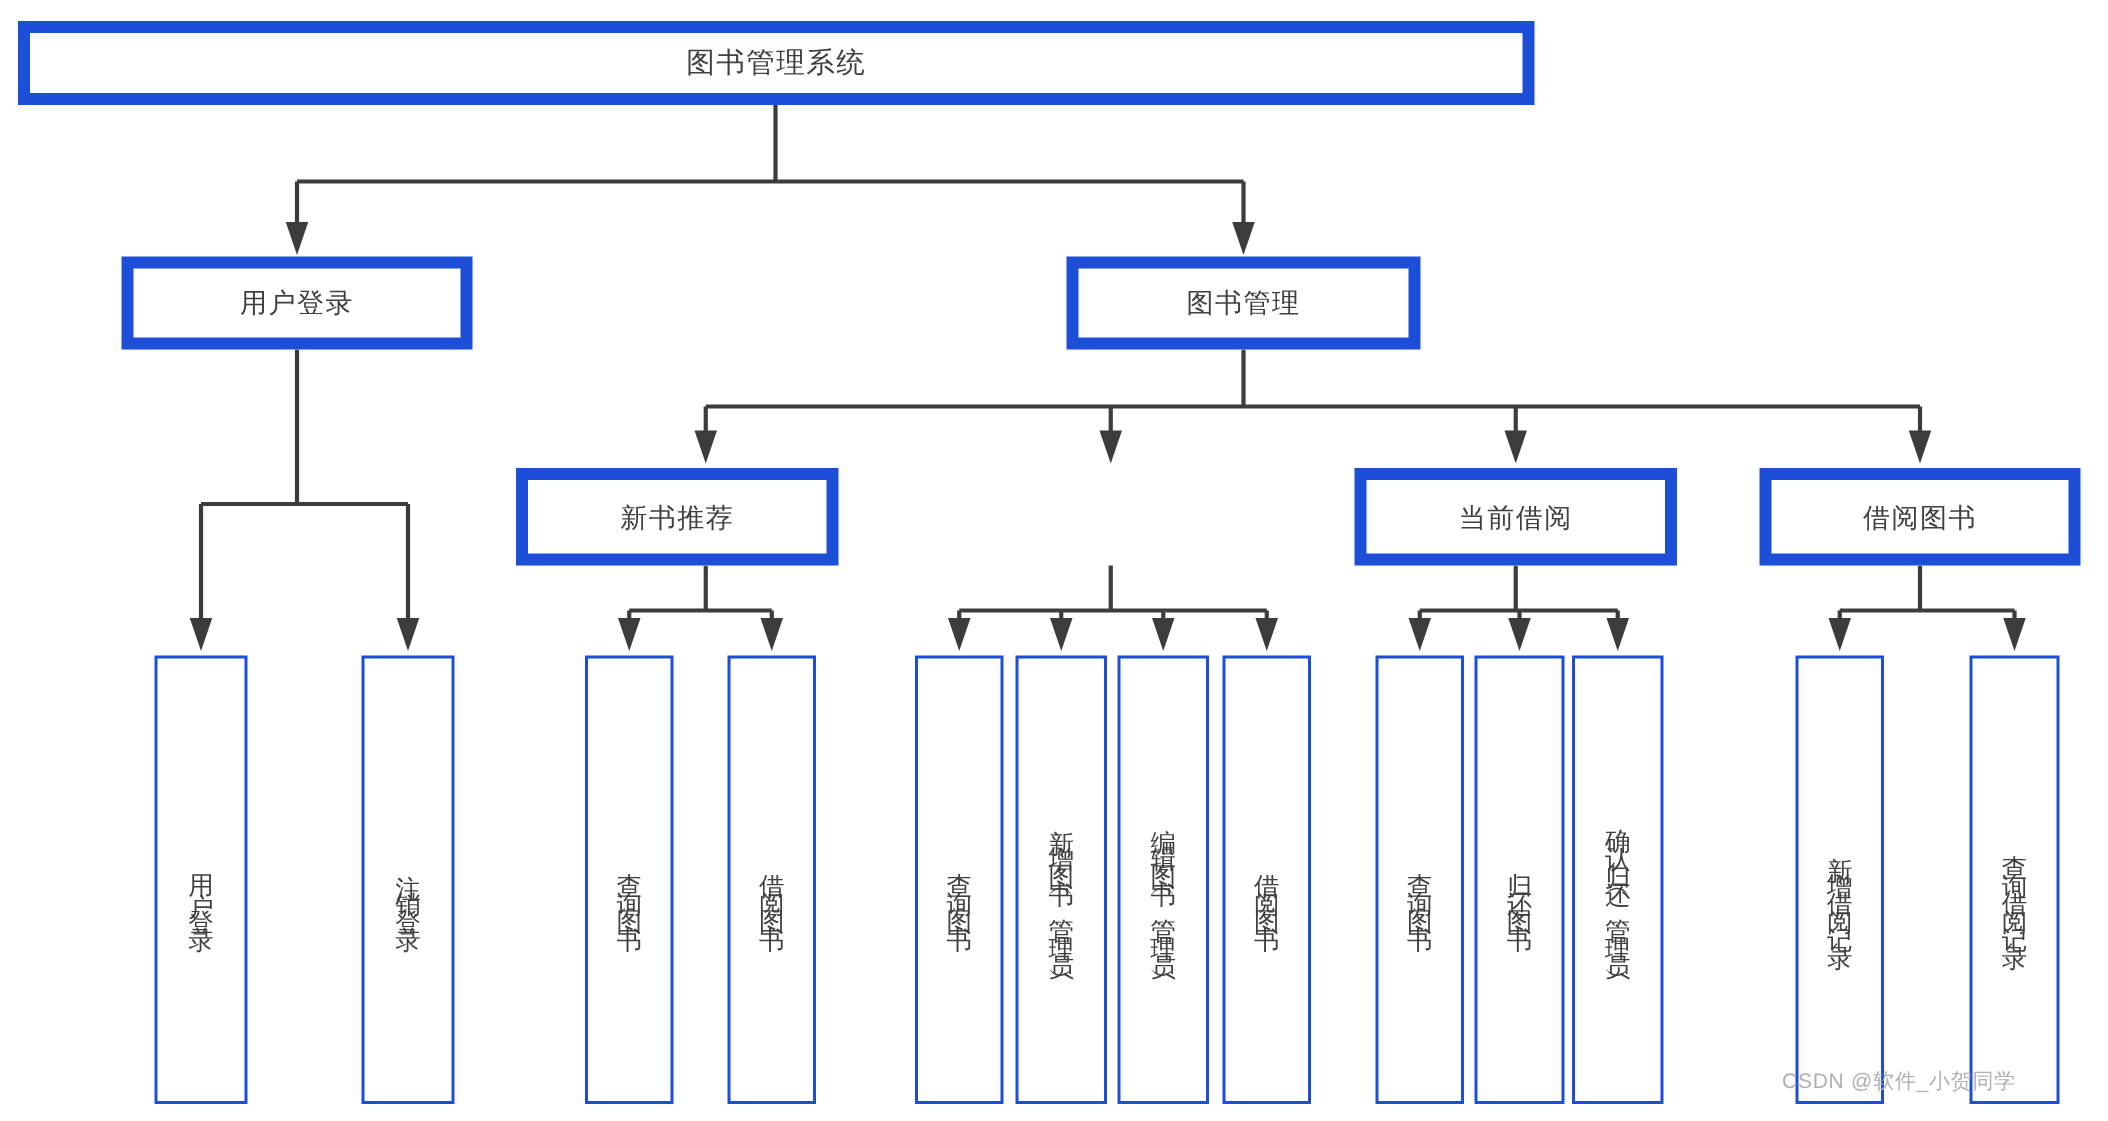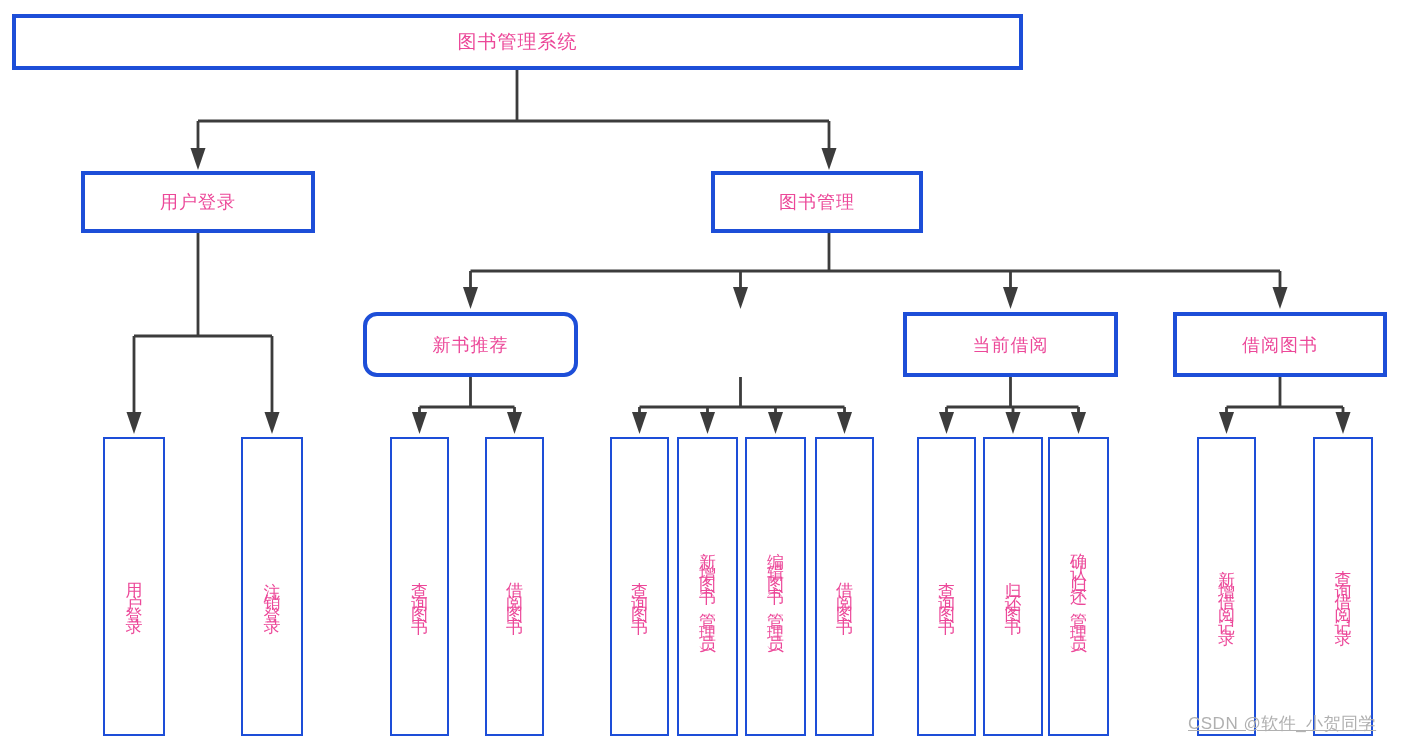--- a/index.html
+++ b/index.html
@@ -14,25 +14,25 @@
   .connectors {
     position: absolute;
     left: 0; top: 0;
     width: 1405px; height: 747px;
     z-index: 1;
   }
   .box {
     position: absolute;
     box-sizing: border-box;
     background: #ffffff;
-    border: 4px solid #1d4ed8;
+    border: 8px solid #1d4ed8;
     display: flex;
     align-items: center;
     justify-content: center;
-    color: #ec4899;
+    color: #404040;
     z-index: 2;
   }
   .hbox { letter-spacing: 1px; }
   .hbox.root  { left: 12px;  top: 14px;  width: 1011px; height: 56px; font-size: 19px; }
   .hbox.lvl2  { top: 171px; height: 62px; font-size: 18px; }
   .hbox.lvl3  { top: 312px; height: 65px; font-size: 18px; }
   .vbox {
     top: 437px;
     height: 299px;
     border-width: 2.5px;
@@ -42,26 +42,25 @@
     writing-mode: vertical-rl;
     letter-spacing: 12px;
     padding-top: 12px;
     line-height: 1;
     white-space: nowrap;
   }
   .watermark {
     position: absolute;
     left: 1188px;
     top: 712px;
-    font-size: 17px;
+    font-size: 14px;
     color: #b0b0b0;
     letter-spacing: 0.5px;
     white-space: nowrap;
     z-index: 3;
-    text-decoration: underline;
   }
   .stem { fill: none; stroke: #3c3c3c; stroke-width: 2.8; }
   .arrow { fill: #3c3c3c; stroke: none; }
 </style>
 </head>
 <body>
 
 <div class="canvas">
 
   <svg class="connectors" viewBox="0 0 1405 747" xmlns="http://www.w3.org/2000/svg">
@@ -110,23 +109,23 @@
     <g>
       <path class="stem" d="M1280 377 V407 M1226.5 407 H1343 M1226.5 407 V416 M1343 407 V416"></path>
       <polygon class="arrow" points="1219,412 1234,412 1226.5,434"></polygon>
       <polygon class="arrow" points="1335.5,412 1350.5,412 1343,434"></polygon>
     </g>
   </svg>
 
   <div class="box hbox root">图书管理系统</div>
 
   <div class="box hbox lvl2" style="left:81px; width:234px;">用户登录</div>
-  <div class="box hbox lvl2" style="left:711px; width:212px;">图书管理</div>
+  <div class="box hbox lvl2" style="left:711px; width:236px;">图书管理</div>
 
-  <div class="box hbox lvl3" style="left:363px; width:215px;border-radius:14px;">新书推荐</div>
+  <div class="box hbox lvl3" style="left:344px; width:215px;">新书推荐</div>
   <div class="box hbox lvl3" style="left:903px; width:215px;">当前借阅</div>
   <div class="box hbox lvl3" style="left:1173px; width:214px;">借阅图书</div>
 
   <div class="box vbox" style="left:103px; width:62px;">
       <span class="vtext">用户登录</span>
     </div>
   <div class="box vbox" style="left:241px; width:62px;">
       <span class="vtext">注销登录</span>
     </div>
 

